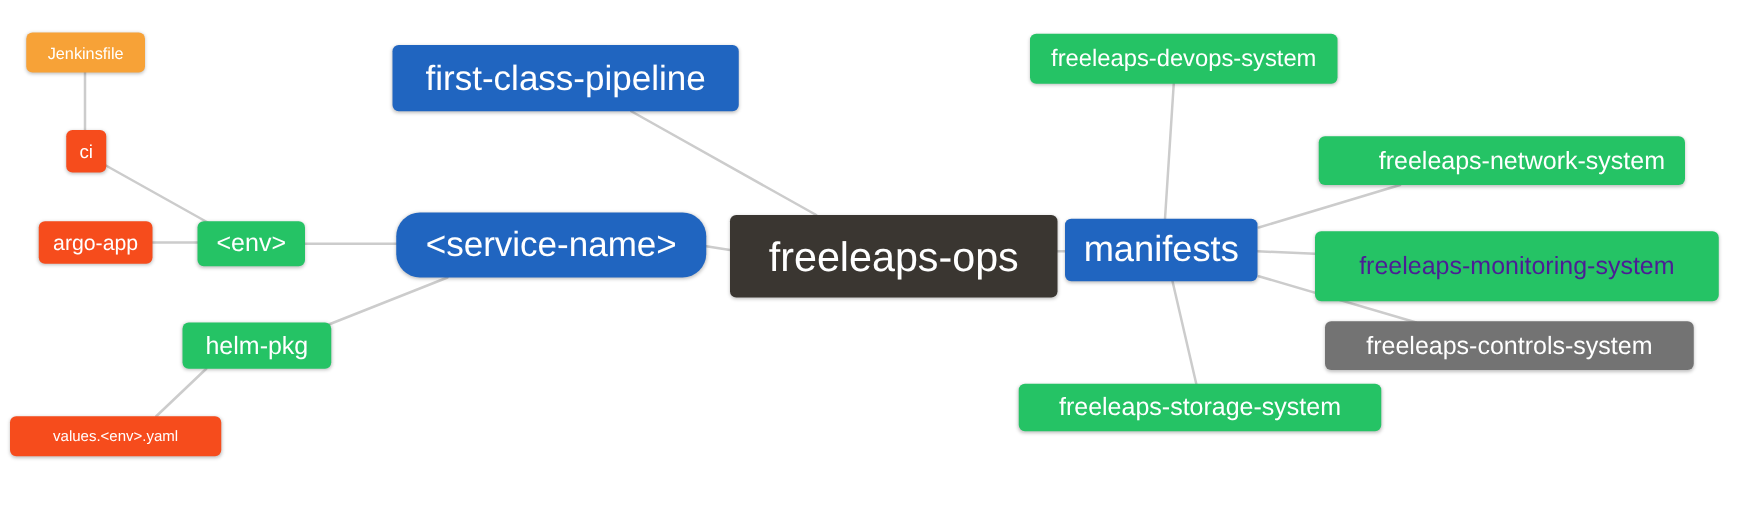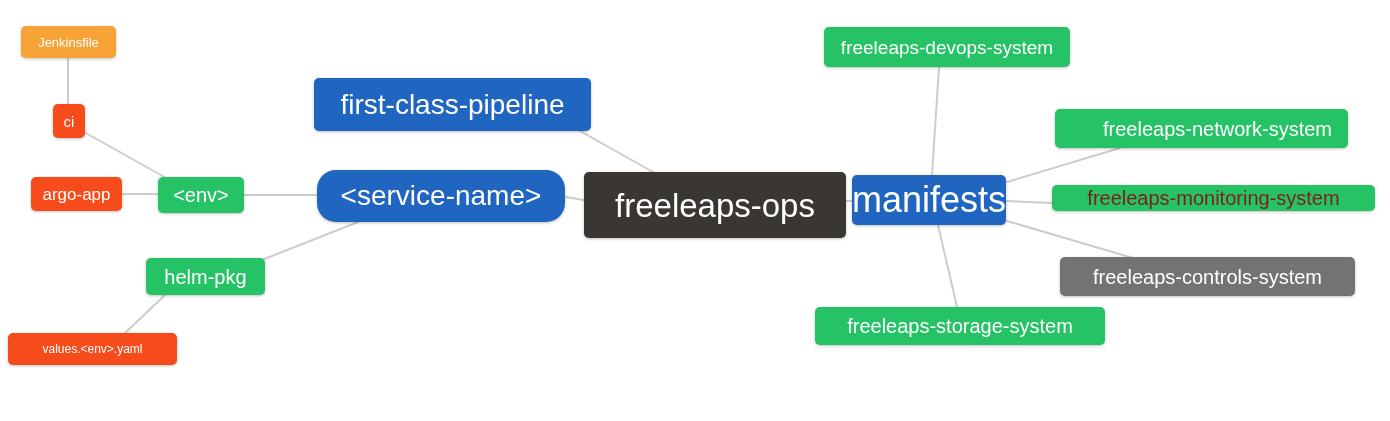--- a/index.html
+++ b/index.html
@@ -58,23 +58,23 @@
       <line x1="1007" y1="221" x2="1133" y2="258" stroke="#CCCCCC" stroke-width="2" stroke-linecap="round"></line>
       <line x1="938" y1="225" x2="957" y2="307" stroke="#CCCCCC" stroke-width="2" stroke-linecap="round"></line>
     </svg>
   <div id="nodes">
       <div class="node" style="left: 21px; top: 26px; width: 95px; height: 32px; font-size: 13px; background: rgb(247, 162, 55); color: rgb(255, 255, 255);">Jenkinsfile</div>
       <div class="node" style="left: 53px; top: 104px; width: 32px; height: 34px; font-size: 15px; background: rgb(246, 76, 28); color: rgb(255, 255, 255);">ci</div>
       <div class="node" style="left: 31px; top: 177px; width: 91px; height: 34px; font-size: 17px; background: rgb(246, 76, 28); color: rgb(255, 255, 255);">argo-app</div>
       <div class="node" style="left: 158px; top: 177px; width: 86px; height: 36px; font-size: 20px; background: rgb(37, 195, 101); color: rgb(255, 255, 255);">&lt;env&gt;</div>
       <div class="node" style="left: 146px; top: 258px; width: 119px; height: 37px; font-size: 20px; background: rgb(37, 195, 101); color: rgb(255, 255, 255);">helm-pkg</div>
       <div class="node" style="left: 8px; top: 333px; width: 169px; height: 32px; font-size: 12px; background: rgb(246, 76, 28); color: rgb(255, 255, 255);">values.&lt;env&gt;.yaml</div>
-      <div class="node" style="left: 314px; top: 36px; width: 277px; height: 53px; font-size: 28px; background: rgb(32, 101, 192); color: rgb(255, 255, 255); margin-top: 42px;">first-class-pipeline</div>
+      <div class="node" style="left: 314px; top: 36px; width: 277px; height: 53px; font-size: 28px; background: rgb(32, 101, 192); color: rgb(255, 255, 255);">first-class-pipeline</div>
       <div class="node" style="left: 317px; top: 170px; width: 248px; height: 52px; font-size: 28px; background: rgb(32, 101, 192); color: rgb(255, 255, 255); border-radius: 19px;">&lt;service-name&gt;</div>
       <div class="node" style="left: 584px; top: 172px; width: 262px; height: 66px; font-size: 33px; background: rgb(58, 54, 49); color: rgb(255, 255, 255);">freeleaps-ops</div>
-      <div class="node" style="left: 852px; top: 175px; width: 154px; height: 50px; font-size: 36px; background: rgb(32, 101, 192); color: rgb(255, 255, 255);">manifests</div>
+      <div class="node" style="left: 852px; top: 175px; width: 154px; height: 50px; font-size: 29px; background: rgb(32, 101, 192); color: rgb(255, 255, 255);">manifests</div>
       <div class="node" style="left: 824px; top: 27px; width: 246px; height: 40px; font-size: 19px; background: rgb(37, 195, 101); color: rgb(255, 255, 255);">freeleaps-devops-system</div>
       <div class="node" style="left: 1055px; top: 109px; width: 293px; height: 39px; font-size: 20px; background: rgb(37, 195, 101); color: rgb(255, 255, 255); padding-left: 32px;">freeleaps-network-system</div>
-      <div class="node" style="left: 1052px; top: 185px; width: 323px; height: 26px; font-size: 20px; background: rgb(37, 195, 101); color: #7f1d1d;">freeleaps-monitoring-system</div>
+      <div class="node" style="left: 1052px; top: 185px; width: 323px; height: 56px; font-size: 20px; background: rgb(37, 195, 101); color: #4c1d95;">freeleaps-monitoring-system</div>
       <div class="node" style="left: 1060px; top: 257px; width: 295px; height: 39px; font-size: 20px; background: #737373; color: rgb(255, 255, 255);">freeleaps-controls-system</div>
       <div class="node" style="left: 815px; top: 307px; width: 290px; height: 38px; font-size: 20px; background: rgb(37, 195, 101); color: rgb(255, 255, 255);">freeleaps-storage-system</div>
     </div>
 </div>
 
 </body></html>

